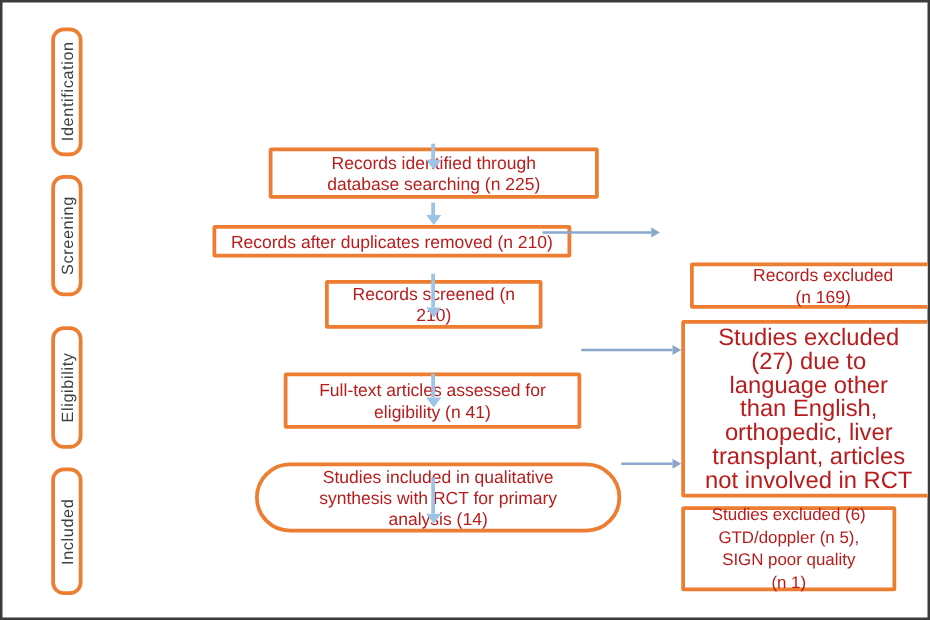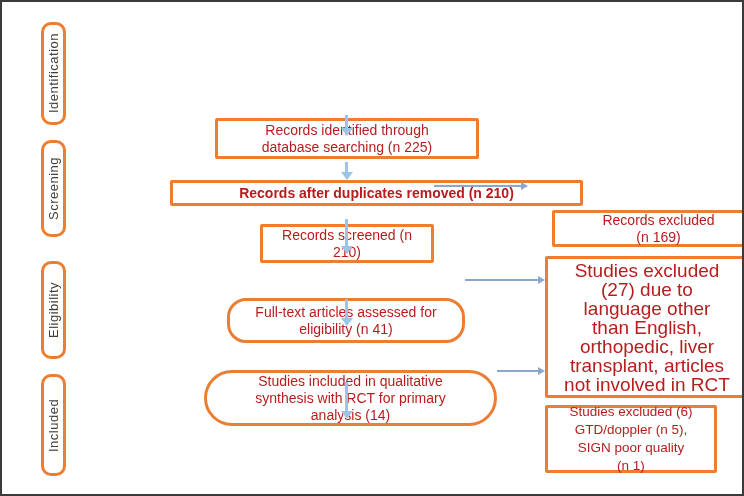--- a/index.html
+++ b/index.html
@@ -39,23 +39,23 @@
     border-radius:2px;
     background:#ffffff;
     display:flex;align-items:center;justify-content:center;
     text-align:center;
     white-space:pre-line;
     font-size:14px;line-height:17px;
     color:#b91c1c;
     margin-top:44px;
   }
   .box1{left:213px;top:72px;width:264px;height:41px;}
-  .box2{left:168px;top:134px;width:413px;height:26px;font-weight:bold;}
+  .box2{left:168px;top:134px;width:287px;height:26px;}
   .box3{left:258px;top:178px;width:174px;height:39px;}
-  .box4{left:225px;top:252px;width:238px;height:45px;border-radius:19px;}
+  .box4{left:225px;top:252px;width:238px;height:45px;}
   .box5{left:202px;top:324px;width:293px;height:56px;border-radius:28px;}
   .box6{left:202px;top:417px;width:303px;height:51px;}
   .boxA{left:550px;top:164px;width:213px;height:37px;}
   .boxB{left:543px;top:210px;width:204px;height:142px;font-size:19px;line-height:19px;}
   .boxC{left:543px;top:359px;width:172px;height:68px;font-size:13.5px;line-height:18px;}
   
   .varrow{position:absolute;width:3px;background:#9dc3e6;}
   .varrow::after{
     content:"";position:absolute;top:100%;left:50%;
     transform:translateX(-50%);

